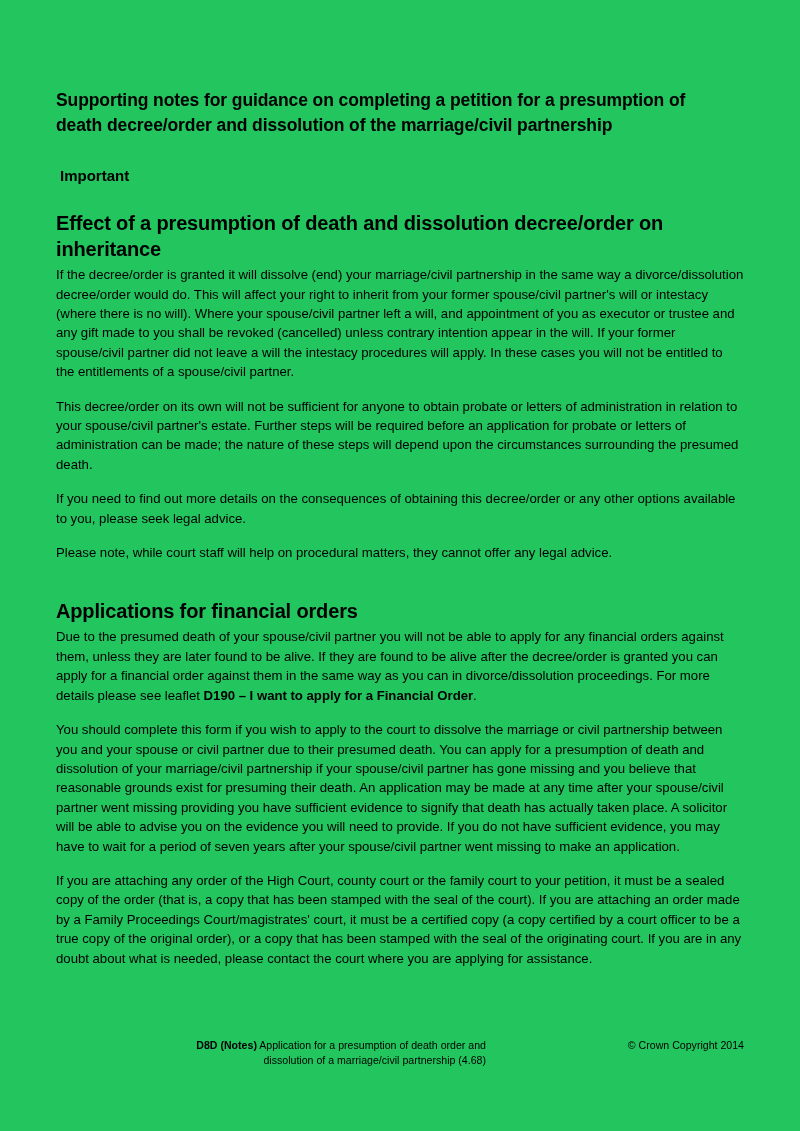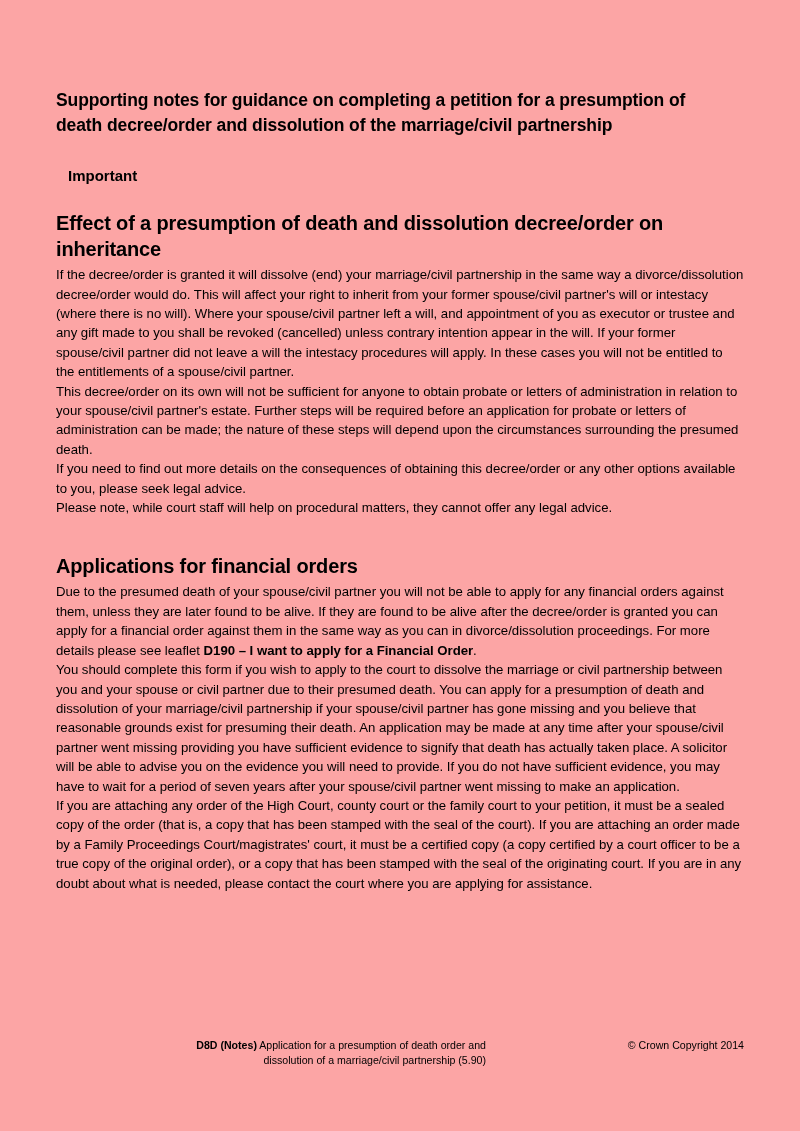--- a/index.html
+++ b/index.html
@@ -12,21 +12,21 @@
     width: 800px;
     height: 1131px;
     font-family: "Liberation Sans", sans-serif;
     color: #000000;
     -webkit-font-smoothing: antialiased;
   }
   .page {
     position: relative;
     width: 800px;
     height: 1131px;
-    background: #fca5a5;
+    background: #22c55e;
     box-sizing: border-box;
   }
   .content {
     position: absolute;
     left: 56px;
     top: 88px;
     width: 688px;
   }
 
   
@@ -35,40 +35,41 @@
     font-weight: bold;
     line-height: 1.42;
     letter-spacing: -0.1px;
     margin: 0 0 0 0;
     width: 640px;
   }
   .heading-important {
     font-size: 15px;
     font-weight: bold;
     line-height: 1.3;
-    margin: 28px 0 0 12px;
+    margin: 28px 0 0 4px;
   }
   .section-heading {
     font-size: 20px;
     font-weight: bold;
     line-height: 1.3;
     letter-spacing: -0.15px;
     margin: 25px 0 3px 0;
   }
   .section-heading.tight {
     margin-top: 36px;
   }
   p.body-text {
     font-size: 13.2px;
     line-height: 1.47;
     margin: 0 0 0 0;
     letter-spacing: -0.02px;
     text-align: left;
   }
   p.body-text + p.body-text {
+    margin-top: 15px;
   }
   .section-heading + p.body-text {
     margin-top: 1px;
   }
   b, strong {
     font-weight: bold;
   }
 
   
   .footer {
@@ -119,19 +120,19 @@
     <h3 class="section-heading tight">Applications for financial orders</h3>
     <p class="body-text"><span>Due to the presumed death of your spouse/civil partner you will not be able to apply for any financial orders against them, unless they are later found to be alive. If they are found to be alive after the decree/order is granted you can apply for a financial order against them in the same way as you can in divorce/dissolution proceedings. For more details please see leaflet </span><b>D190 – I want to apply for a Financial Order</b><span>.</span></p>
 
     <p class="body-text">You should complete this form if you wish to apply to the court to dissolve the marriage or civil partnership between you and your spouse or civil partner due to their presumed death. You can apply for a presumption of death and dissolution of your marriage/civil partnership if your spouse/civil partner has gone missing and you believe that reasonable grounds exist for presuming their death. An application may be made at any time after your spouse/civil partner went missing providing you have sufficient evidence to signify that death has actually taken place. A solicitor will be able to advise you on the evidence you will need to provide. If you do not have sufficient evidence, you may have to wait for a period of seven years after your spouse/civil partner went missing to make an application.</p>
     <p class="body-text">If you are attaching any order of the High Court, county court or the family court to your petition, it must be a sealed copy of the order (that is, a copy that has been stamped with the seal of the court). If you are attaching an order made by a Family Proceedings Court/magistrates' court, it must be a certified copy (a copy certified by a court officer to be a true copy of the original order), or a copy that has been stamped with the seal of the originating court. If you are in any doubt about what is needed, please contact the court where you are applying for assistance.</p>
 
   </div>
 
   <div class="footer">
     <div class="footer-row">
-      <span class="footer-left"><b>D8D (Notes)</b><span> Application for a presumption of death order and</span><span class="line2">dissolution of a marriage/civil partnership (5.90)</span></span>
+      <span class="footer-left"><b>D8D (Notes)</b><span> Application for a presumption of death order and</span><span class="line2">dissolution of a marriage/civil partnership (4.68)</span></span>
       <span class="footer-right">© Crown Copyright 2014</span>
     </div>
 
   </div>
 
 </div>
 
 </body></html>

